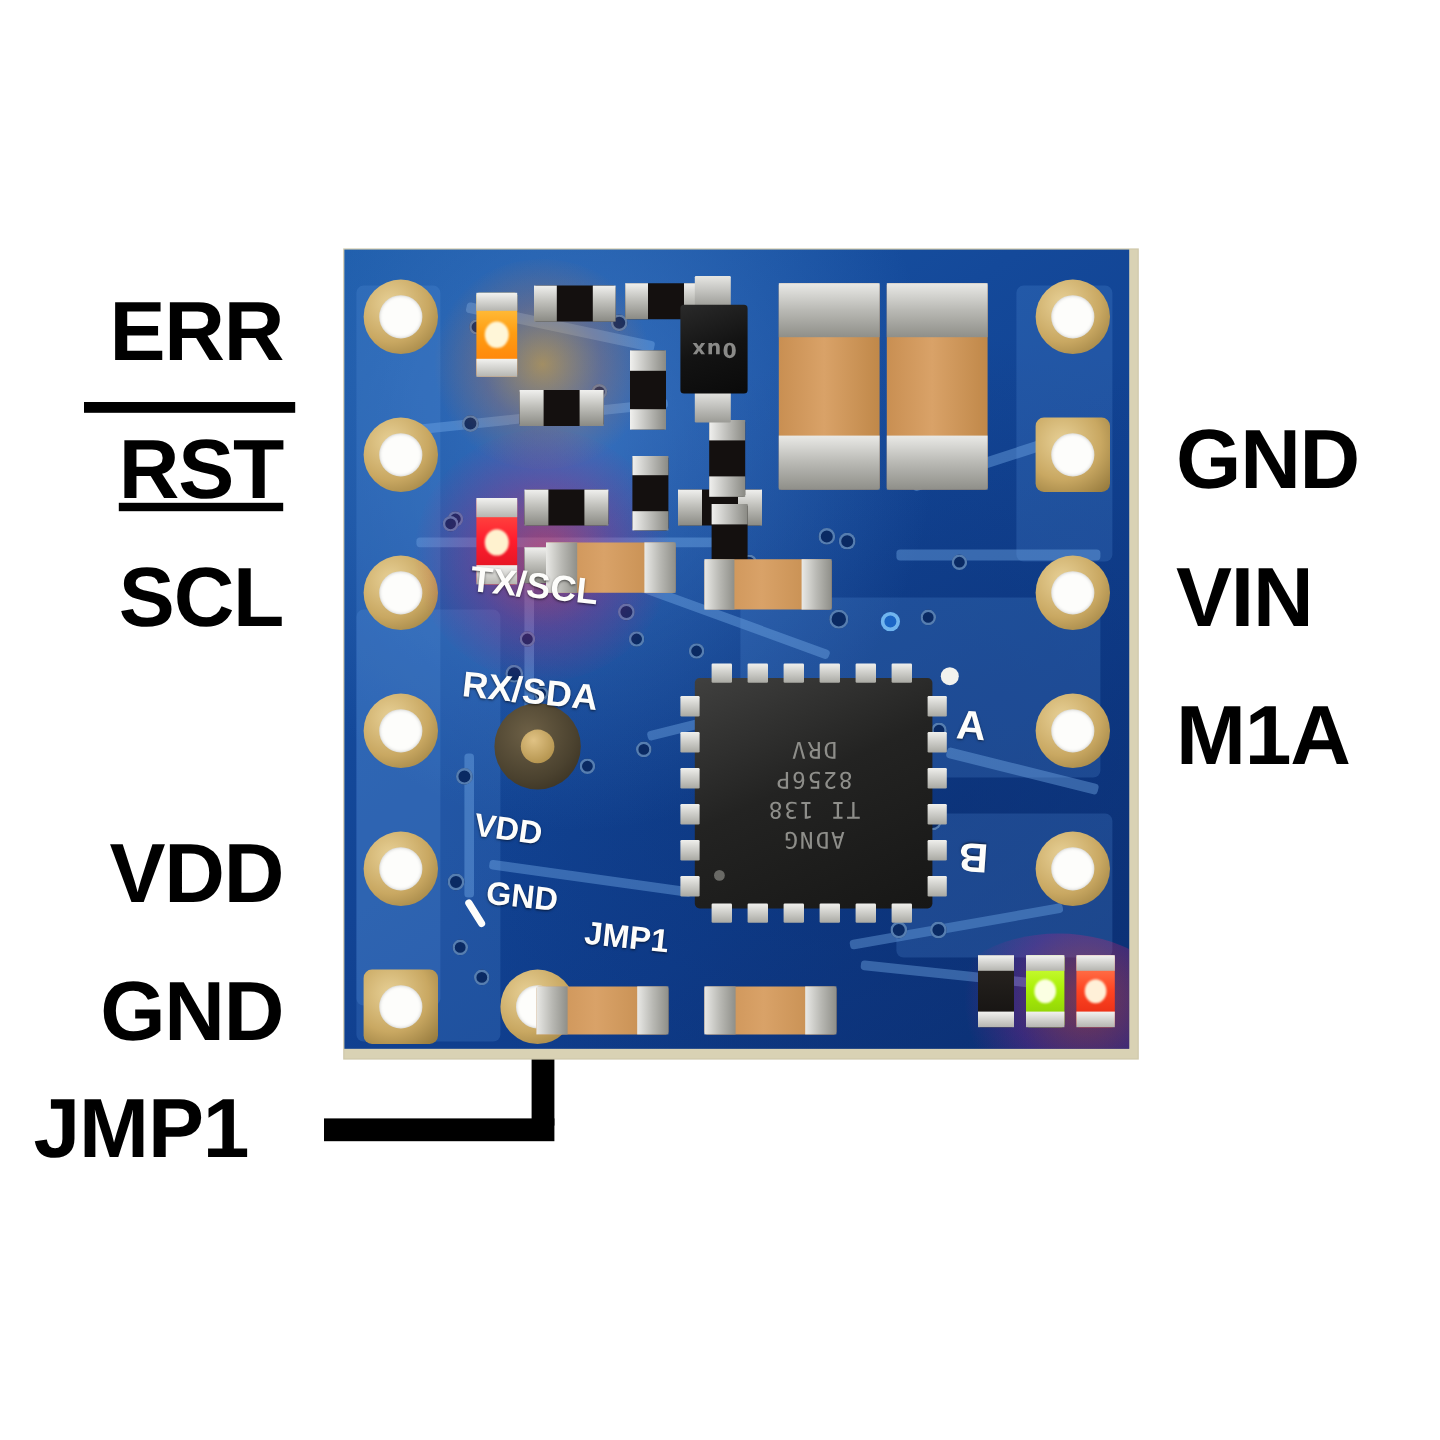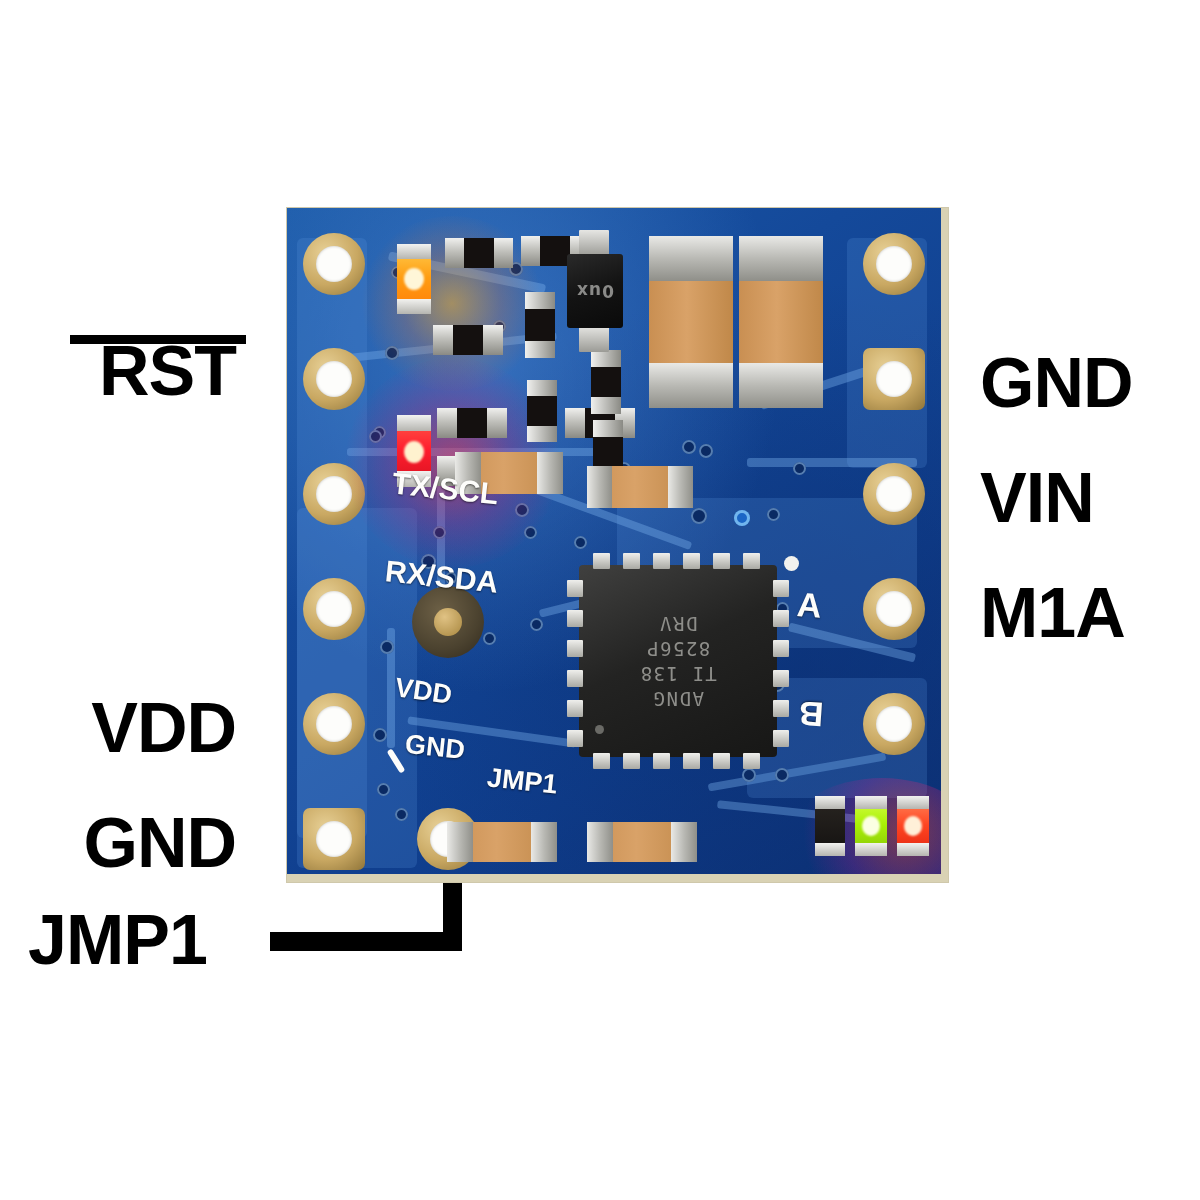--- a/index.html
+++ b/index.html
@@ -98,23 +98,29 @@
 
   
   #ptr-h{position:absolute;background:#000;}
   #ptr-v{position:absolute;background:#000;}
 </style>
 </head>
 <body>
 
 <div id="stage">
 
+  <div class="pinlabel pin-left" style="top:241px;">
+    <span>ERR</span>
+  </div>
   <div class="overbar" style="left:70px;top:335px;width:176px;"></div>
-  <div class="pinlabel pin-left" style="top:336px;">
+  <div class="pinlabel pin-left" style="top:356px;text-decoration:underline;">
     <span>RST</span>
+  </div>
+  <div class="pinlabel pin-left" style="top:463px;">
+    <span>SCL</span>
   </div>
   <div class="pinlabel pin-left" style="top:693px;">
     <span>VDD</span>
   </div>
   <div class="pinlabel pin-left" style="top:808px;">
     <span>GND</span>
   </div>
   <div class="pinlabel pin-left" style="top:905px;right:unset;left:28px;text-align:left;">
     <span>JMP1</span>
   </div>

